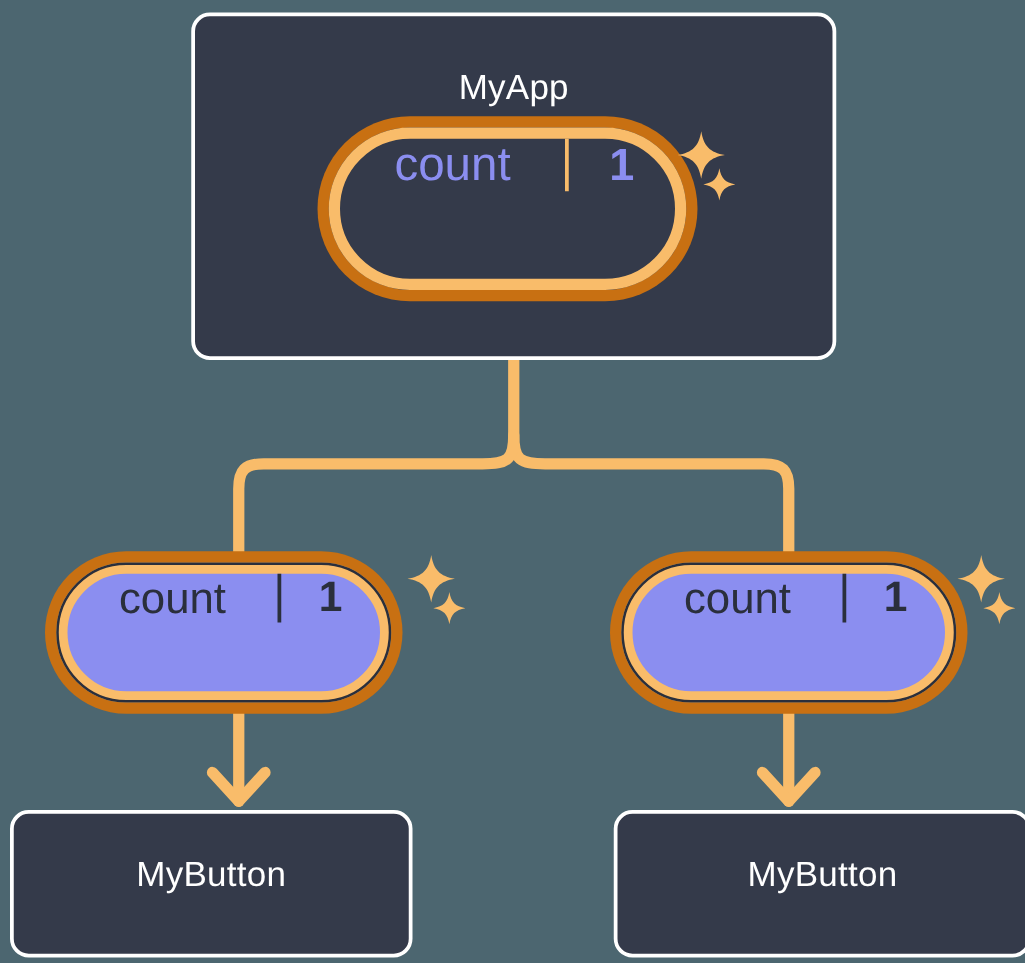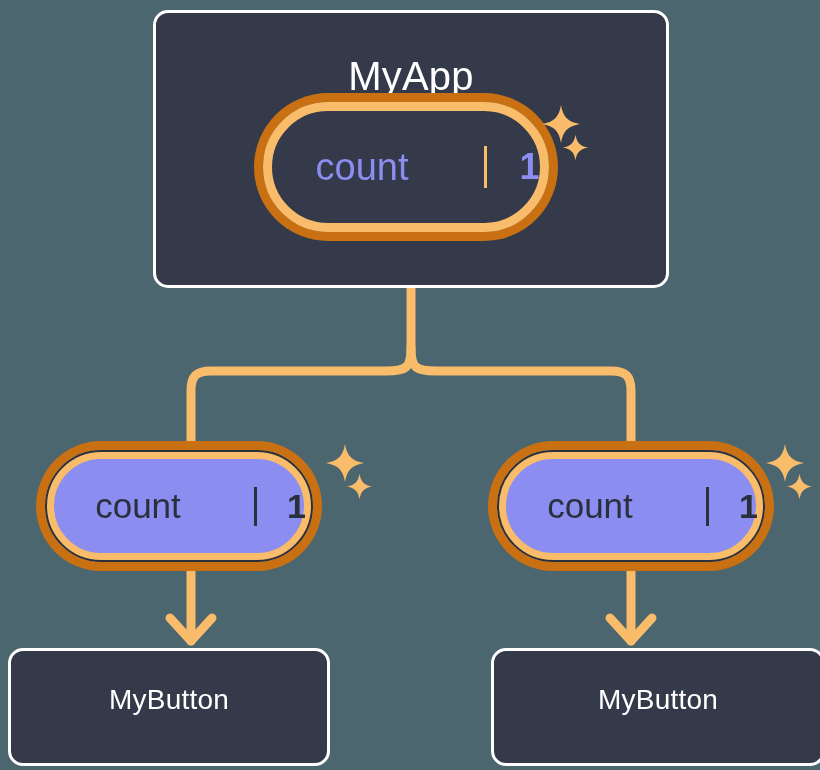--- a/index.html
+++ b/index.html
@@ -38,21 +38,21 @@
     position: absolute;
     box-sizing: border-box;
     background: #343a4a;
     border: 3px solid #ffffff;
     border-radius: 15px;
     z-index: 2;
   }
 
   .card-title {
     color: #ffffff;
-    font-size: 40px;
+    font-size: 28px;
     font-weight: 400;
     letter-spacing: 0.2px;
     text-align: center;
     white-space: nowrap;
   }
 
   #app-card {
     left: 153px;
     top: 10px;
     width: 516px;
@@ -90,27 +90,26 @@
   
   .pill-wrap {
     position: absolute;
     z-index: 3;
   }
 
   .pill {
     position: relative;
     box-sizing: border-box;
     display: flex;
-    align-items: center;
+    align-items: flex-start;
     border-radius: 999px;
     
     border: 9px solid #f9bc6a;
     box-shadow: 0 0 0 9px #c87012;
     background: transparent;
-    gap: 32px;
   }
 
   .pill.filled {
     background: #8b8ef0;
     outline: 2px solid #2a2f3c;
     outline-offset: -2px;
   }
 
   .pill-key, .pill-val {
     display: flex;

